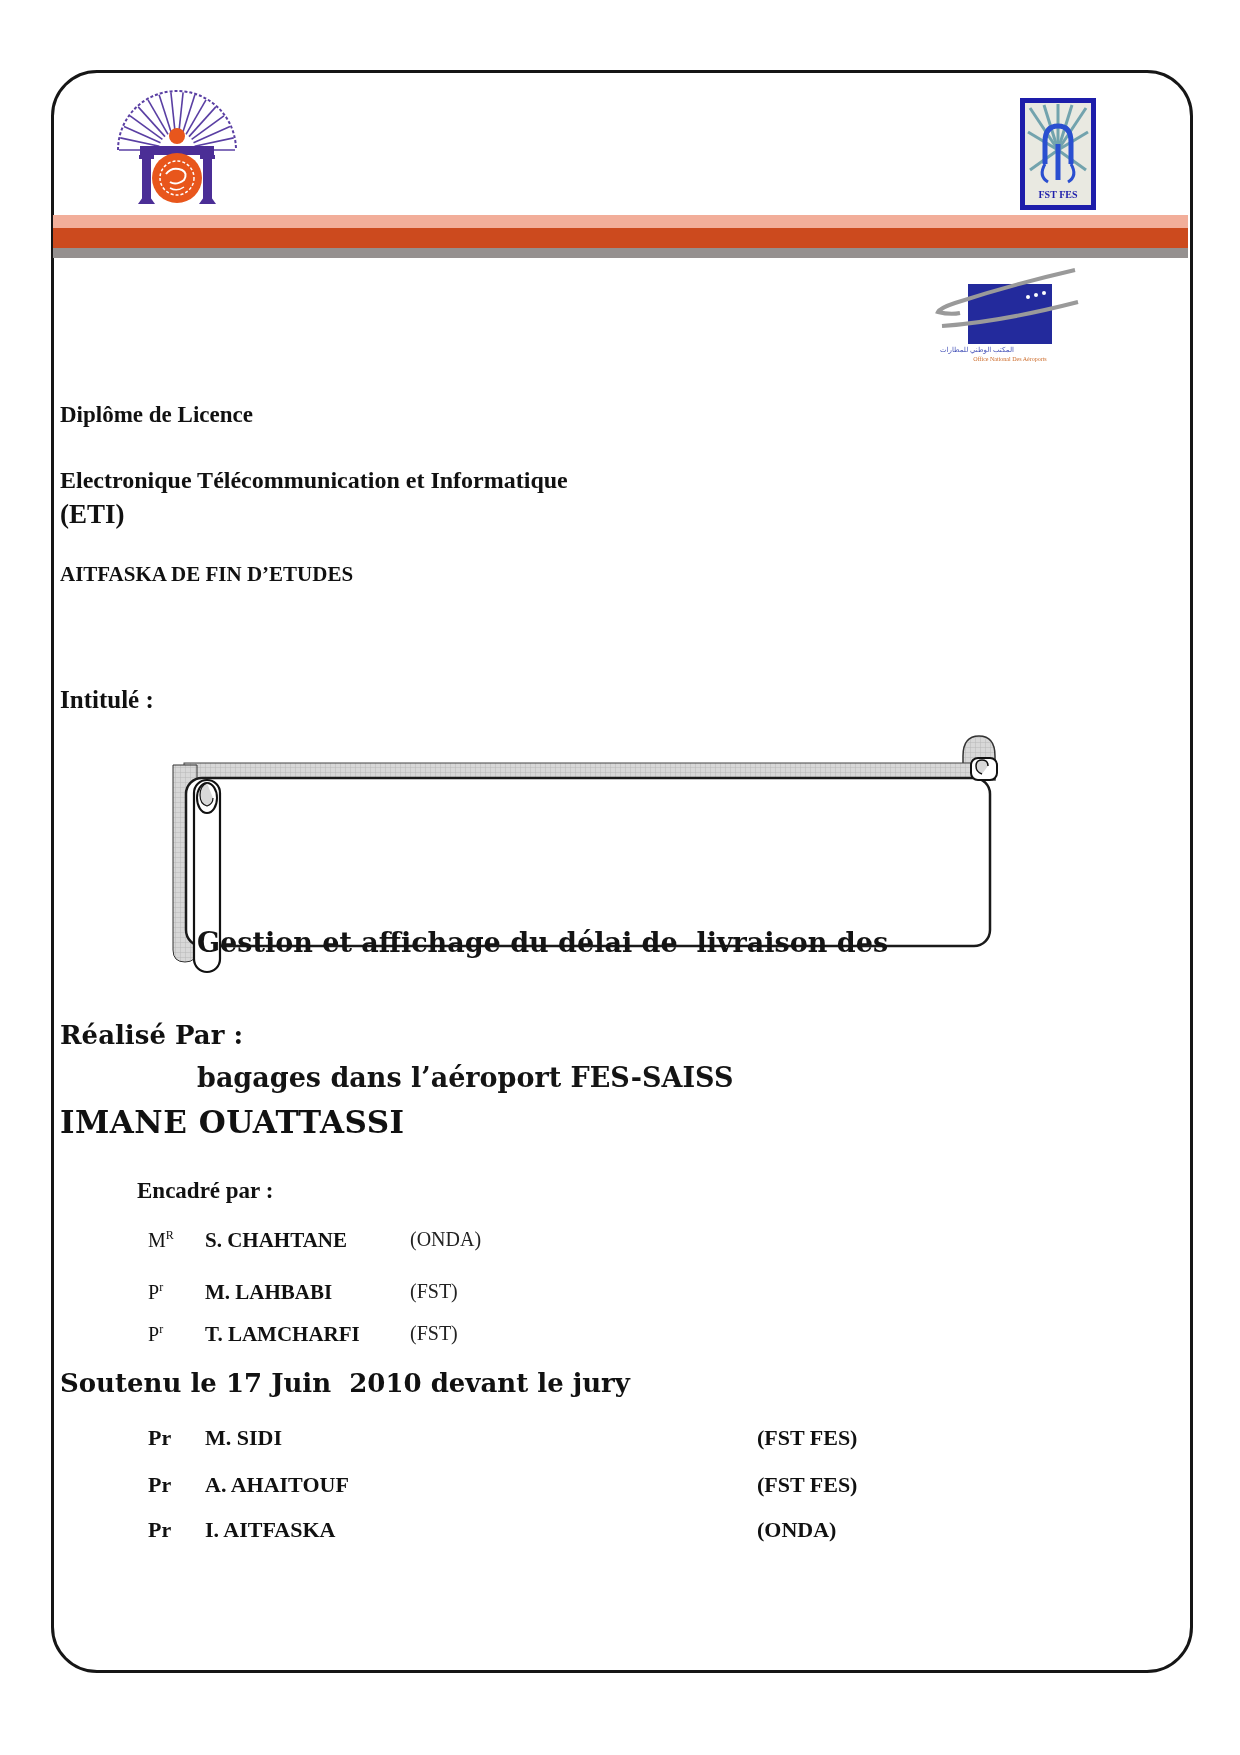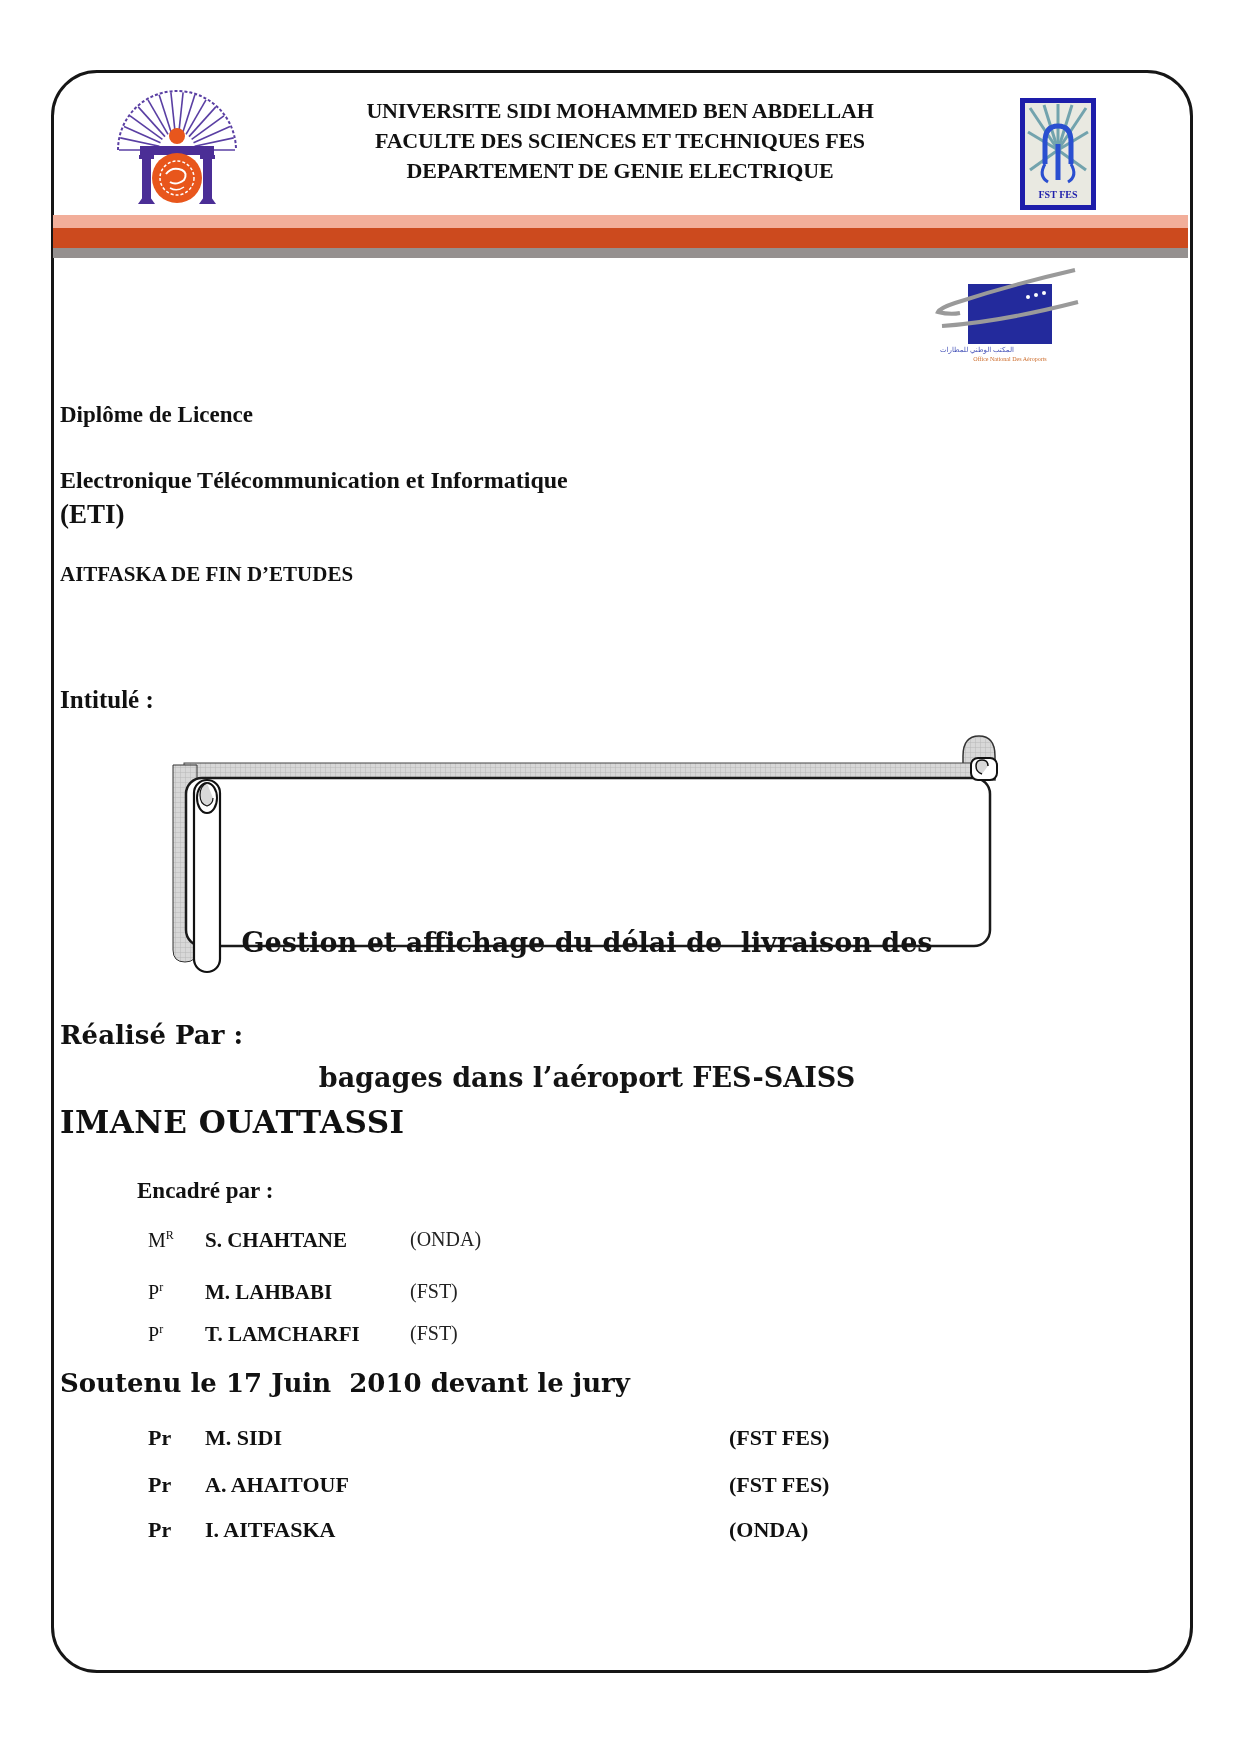--- a/index.html
+++ b/index.html
@@ -31,42 +31,42 @@
   
   .cline{left:60px;width:1120px;text-align:left;font-weight:bold;white-space:pre-wrap;}
   #diploma{top:402px;font-size:23px;}
   #program{top:467px;font-size:24px;}
   #program-abbr{top:499px;font-size:27px;}
   #report-type{top:562px;font-size:21px;}
   #intitule{top:686px;font-size:25px;}
 
   
   #scroll{left:170px;top:722px;width:830px;height:256px;}
-  #project-title{left:197px;top:830px;width:780px;text-align:center;
+  #project-title{left:197px;top:830px;width:780px;
                  font-family:"DejaVu Serif", serif;font-weight:bold;
                  font-size:27px;line-height:45px;color:#141414;white-space:pre-wrap;}
 
   #realise{top:1020px;font-family:"DejaVu Serif", serif;font-size:26px;}
   #author{top:1104px;font-family:"DejaVu Serif", serif;font-size:31px;letter-spacing:0.5px;}
 
   #encadre-label{left:137px;top:1178px;font-weight:bold;font-size:23px;}
 
   .enc-row{left:148px;width:620px;height:30px;font-size:20px;}
   .enc-title{position:absolute;left:0;font-weight:normal;}
   .enc-title sup{font-size:12px;}
   .enc-name{position:absolute;left:57px;font-weight:bold;font-size:21px;}
   .enc-org{position:absolute;left:262px;font-weight:normal;color:#222;}
   #enc-0{top:1228px;} #enc-1{top:1280px;} #enc-2{top:1322px;}
 
   #soutenance{top:1368px;font-family:"DejaVu Serif", serif;font-size:26px;}
 
   .jury-row{left:148px;width:780px;height:30px;font-size:22px;font-weight:bold;}
   .jury-title{position:absolute;left:0;}
   .jury-name{position:absolute;left:57px;}
-  .jury-org{position:absolute;left:581px;}
+  .jury-org{position:absolute;left:609px;}
   #jury-0{top:1425px;} #jury-1{top:1472px;} #jury-2{top:1517px;}
 </style>
 </head>
 <body>
 
 <div id="page">
 
   <div id="frame" class="abs"></div>
 
   <svg id="uni-logo" class="abs" viewBox="0 0 135 128">
@@ -96,25 +96,20 @@
     <rect x="32" y="73" width="9" height="40" fill="#4B2E96"></rect>
     <rect x="93" y="73" width="9" height="40" fill="#4B2E96"></rect>
     <path d="M 28 118 L 36.5 106 L 45 118 Z" fill="#4B2E96"></path>
     <path d="M 89 118 L 97.5 106 L 106 118 Z" fill="#4B2E96"></path>
     <circle cx="67" cy="92" r="25" fill="#E8561C"></circle>
     <circle cx="67" cy="92" r="17" fill="none" stroke="#ffffff" stroke-width="1.5" stroke-dasharray="3 2"></circle>
     <path d="M 56 88 Q 62 80 72 84 Q 78 87 74 94 Q 66 100 60 96" fill="none" stroke="#ffffff" stroke-width="2"></path>
     <path d="M 60 102 Q 67 106 74 101" fill="none" stroke="#ffffff" stroke-width="1.5"></path>
   </svg>
 
-  <div id="header-text" class="abs">
-    <div>UNIVERSITE SIDI MOHAMMED BEN ABDELLAH</div>
-    <div>FACULTE DES SCIENCES ET TECHNIQUES FES</div>
-    <div>DEPARTEMENT DE GENIE ELECTRIQUE</div>
-  </div>
 
   <svg id="fst-logo" class="abs" viewBox="0 0 76 112">
     <rect x="0" y="0" width="76" height="112" fill="#1D1DAA"></rect>
     <rect x="5" y="5" width="66" height="102" fill="#E9E9E1"></rect>
     <g stroke="#5E97A5" stroke-width="3" opacity="0.85">
       <line x1="38" y1="52" x2="10" y2="10"></line>
         <line x1="38" y1="52" x2="24" y2="7"></line>
       <line x1="38" y1="52" x2="38" y2="6"></line>
         <line x1="38" y1="52" x2="52" y2="7"></line>
       <line x1="38" y1="52" x2="66" y2="10"></line>

